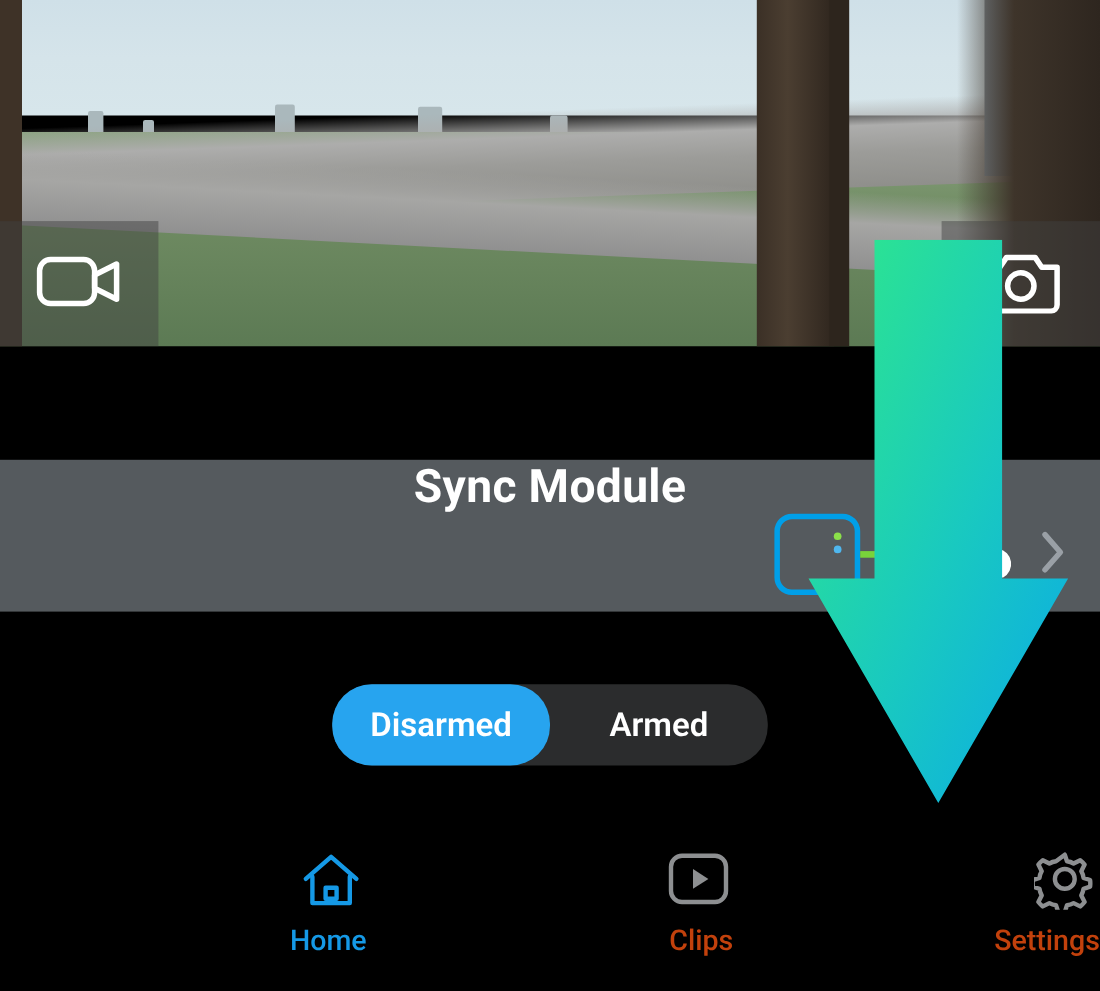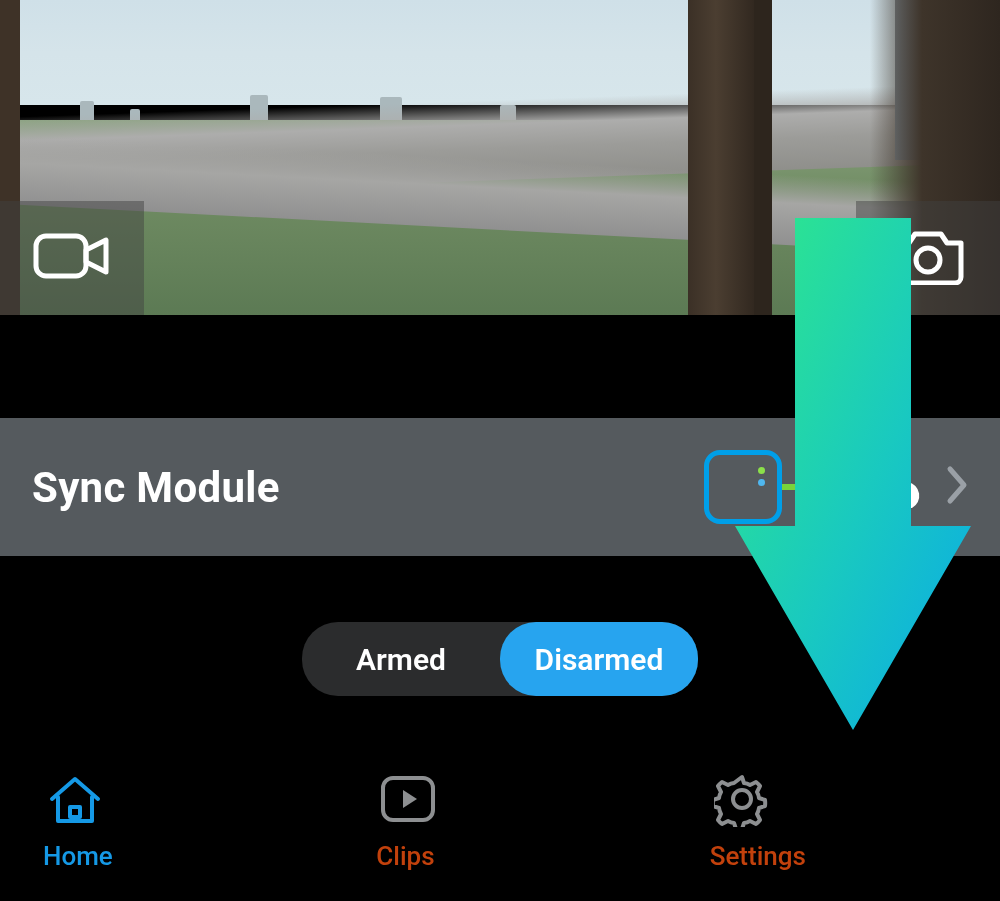--- a/index.html
+++ b/index.html
@@ -16,38 +16,38 @@
   .frame-left { position:absolute; top:0; bottom:0; left:0; width:20px; background:#3e3227; }
   .frame-right { position:absolute; top:0; bottom:0; right:0; width:130px; background: linear-gradient(to right, rgba(0,0,0,0) 0%, #3e342a 40%, #2e261f 100%); }
   .frame-mullion { position:absolute; top:0; bottom:0; left:688px; width:70px; background: linear-gradient(to right, #3b3026 0%, #4b3e31 40%, #2f261e 100%); }
   .frame-mullion2 { position:absolute; top:0; bottom:0; left:754px; width:18px; background:#2d251d; }
   .tower { position:absolute; top:0; right:0; width:105px; height:160px; background: linear-gradient(to right, #7d8a94 0%, #6b7884 50%, #5c6873 100%); }
   .overlay-left, .overlay-right { position:absolute; bottom:0; width:144px; height:114px; background: rgba(64,64,64,0.48); display:flex; align-items:center; justify-content:center; }
   .overlay-left { left:0; }
   .overlay-right { right:0; }
   .icon-white { color:#fff; }
   
-  .sync-bar { position:absolute; left:0; right:0; top:418px; height:138px; background:#555a5e; display:flex; align-items:center; padding:0 32px; }
+  .sync-bar { position:absolute; left:0; right:0; top:418px; height:138px; background:#555a5e; display:flex; align-items:center; padding:0 32px;flex-direction:column; }
   .sync-title { font-size:42px; font-weight:700; color:#fff; letter-spacing:0.3px; }
   .sync-status { margin-left:auto; display:flex; align-items:center; gap:22px; }
   .module-box { width:78px; height:74px; border:5px solid #009fe8; border-radius:16px; position:relative; background:transparent; }
   .module-dot { position:absolute; width:7px; height:7px; border-radius:50%; }
   .module-dot.green { background:#8be04a; top:12px; right:12px; }
   .module-dot.blue { background:#4fb7ef; top:24px; right:12px; }
   .conn-line { width:48px; height:6px; background:#79d33a; margin-left:-22px; margin-right:-8px; z-index:0; }
   .cloud-wrap { width:80px; height:58px; position:relative; }
   .chevron { color:#9aa0a6; }
   
   .arm-toggle { position:absolute; left:50%; transform:translateX(-50%); top:622px; width:396px; height:74px; background:#2b2c2d; border-radius:36px; display:flex; align-items:center; }
   .seg { flex:1; height:100%; display:flex; align-items:center; justify-content:center; font-size:30px; font-weight:600; color:#fff; border-radius:36px; }
   .seg.active { background:#27a4ef; }
   .seg:not(.active){ color:#ffffff; }
   
   .navbar { position:absolute; left:0; right:0; bottom:0; height:170px; display:flex; }
-  .nav-item { flex:1; display:flex; flex-direction:column; align-items:flex-start; justify-content:flex-end; gap:14px; padding-bottom:30px;margin-left:43px; }
+  .nav-item { flex:1; display:flex; flex-direction:column; align-items:flex-end; justify-content:flex-end; gap:14px; padding-bottom:30px;margin-left:43px; }
   .nav-label { font-size:26px; font-weight:500; }
   .nav-item.active .nav-label { color:#1599e6; }
   .nav-item.inactive .nav-label { color:#c2410c; }
   .nav-icon { width:64px; height:56px; display:flex; align-items:center; justify-content:center; }
   
   .annotation-arrow { position:absolute; left:725px; top:218px; width:255px; height:520px; pointer-events:none; }
 </style>
 </head>
 <body>
 
@@ -104,25 +104,25 @@
       </div>
       <span class="chevron">
         <svg width="22" height="40" viewBox="0 0 22 40" fill="none" stroke="#9aa0a6" stroke-width="5" stroke-linecap="round" stroke-linejoin="round">
           <polyline points="4,4 18,20 4,36"></polyline>
         </svg>
       </span>
     </div>
   </div>
 
   <div class="arm-toggle">
+    <div class="seg active">
+      <span>Disarmed</span>
+    </div>
     <div class="seg">
       <span>Armed</span>
-    </div>
-    <div class="seg active">
-      <span>Disarmed</span>
     </div>
   </div>
 
   <div class="navbar">
     <div class="nav-item active">
       <div class="nav-icon">
         <svg width="62" height="56" viewBox="0 0 62 56" fill="none" stroke="#1599e6" stroke-width="4" stroke-linejoin="round" stroke-linecap="round">
           <path d="M8 28 L31 8 L54 28"></path>
           <path d="M14 26 V50 H48 V26"></path>
           <rect x="26" y="36" width="10" height="10"></rect>

